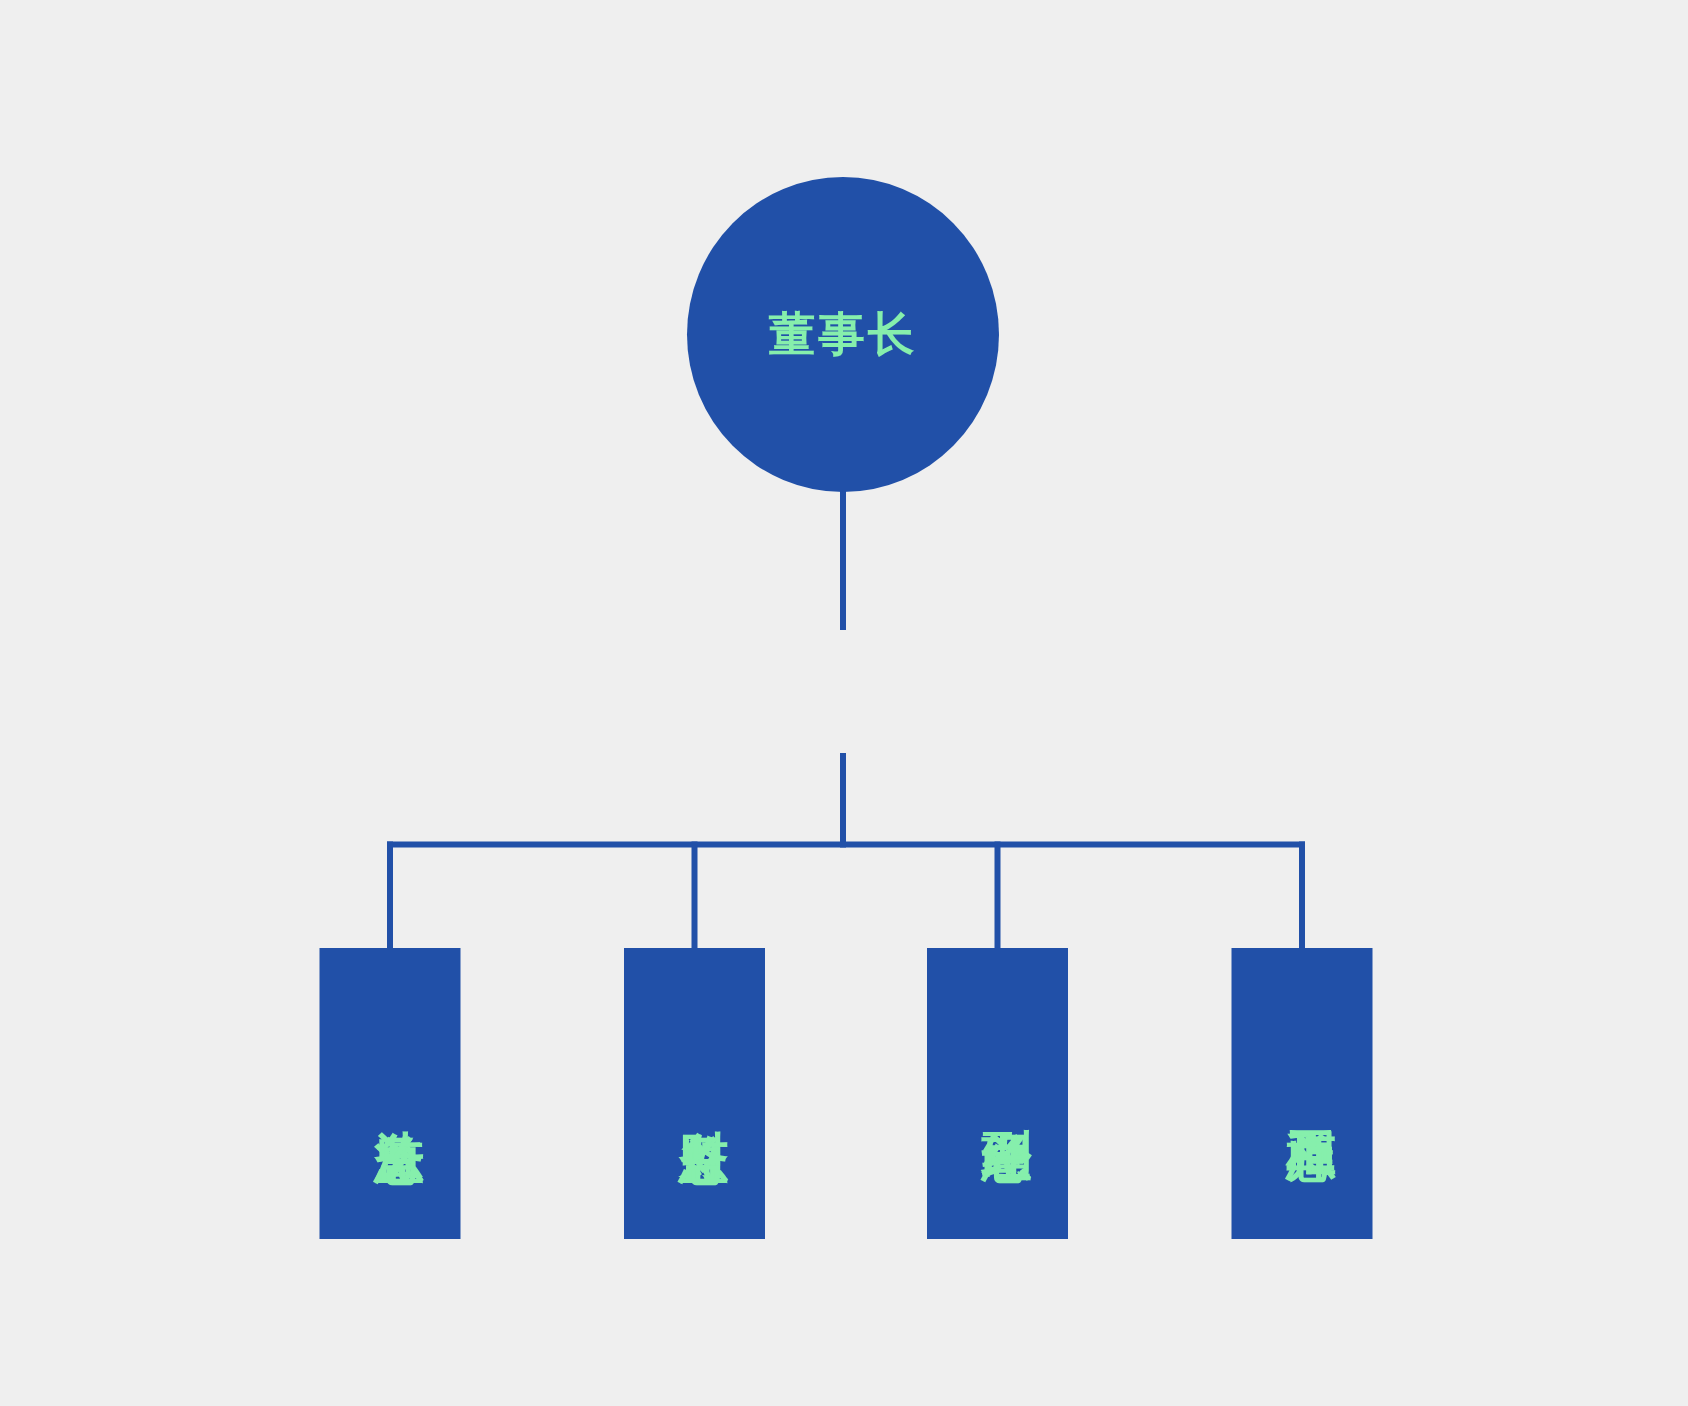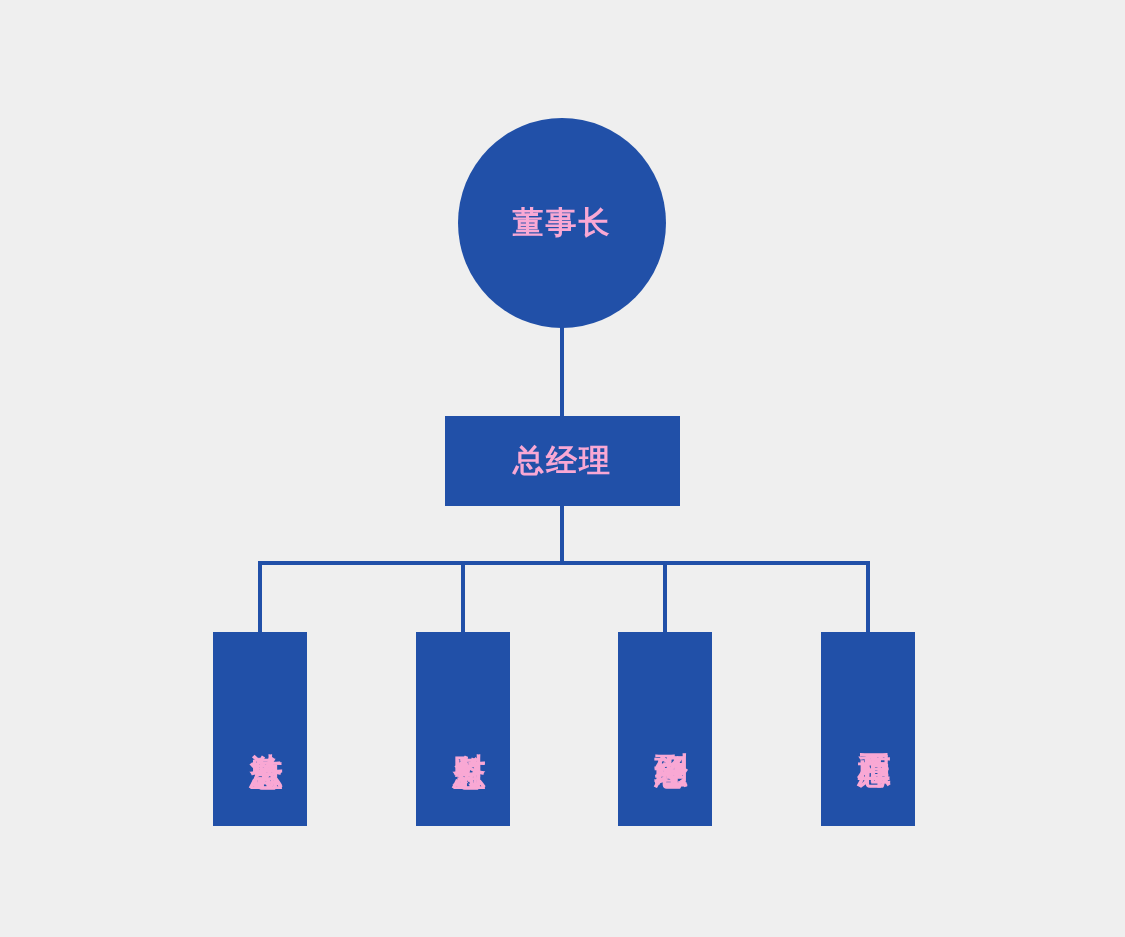--- a/index.html
+++ b/index.html
@@ -30,21 +30,21 @@
   .conn-drop     { top: 561px;  width: 4px;  height: 73px; }
   .conn-drop-1   { left: 258px; }
   .conn-drop-2   { left: 461px; }
   .conn-drop-3   { left: 663px; }
   .conn-drop-4   { left: 866px; }
 
   
   .node {
     position: absolute;
     background: #2150a8;
-    color: #f9a8d4;
+    color: #86efac;
     display: flex;
     align-items: center;
     justify-content: center;
     box-sizing: border-box;
     user-select: none;
   }
 
   .node-root {
     left: 458px;
     top: 118px;
@@ -96,23 +96,20 @@
   <div class="conn conn-h-bus"></div>
   <div class="conn conn-drop conn-drop-1"></div>
   <div class="conn conn-drop conn-drop-2"></div>
   <div class="conn conn-drop conn-drop-3"></div>
   <div class="conn conn-drop conn-drop-4"></div>
 
   <div class="node node-root">
     <span>董事长</span>
   </div>
 
-  <div class="node node-gm">
-    <span>总经理</span>
-  </div>
 
   <div class="node node-leaf leaf-1">
     <span class="leaf-label">法务总监</span>
   </div>
 
   <div class="node node-leaf leaf-2">
     <span class="leaf-label">财务总监</span>
   </div>
 
   <div class="node node-leaf leaf-3">

